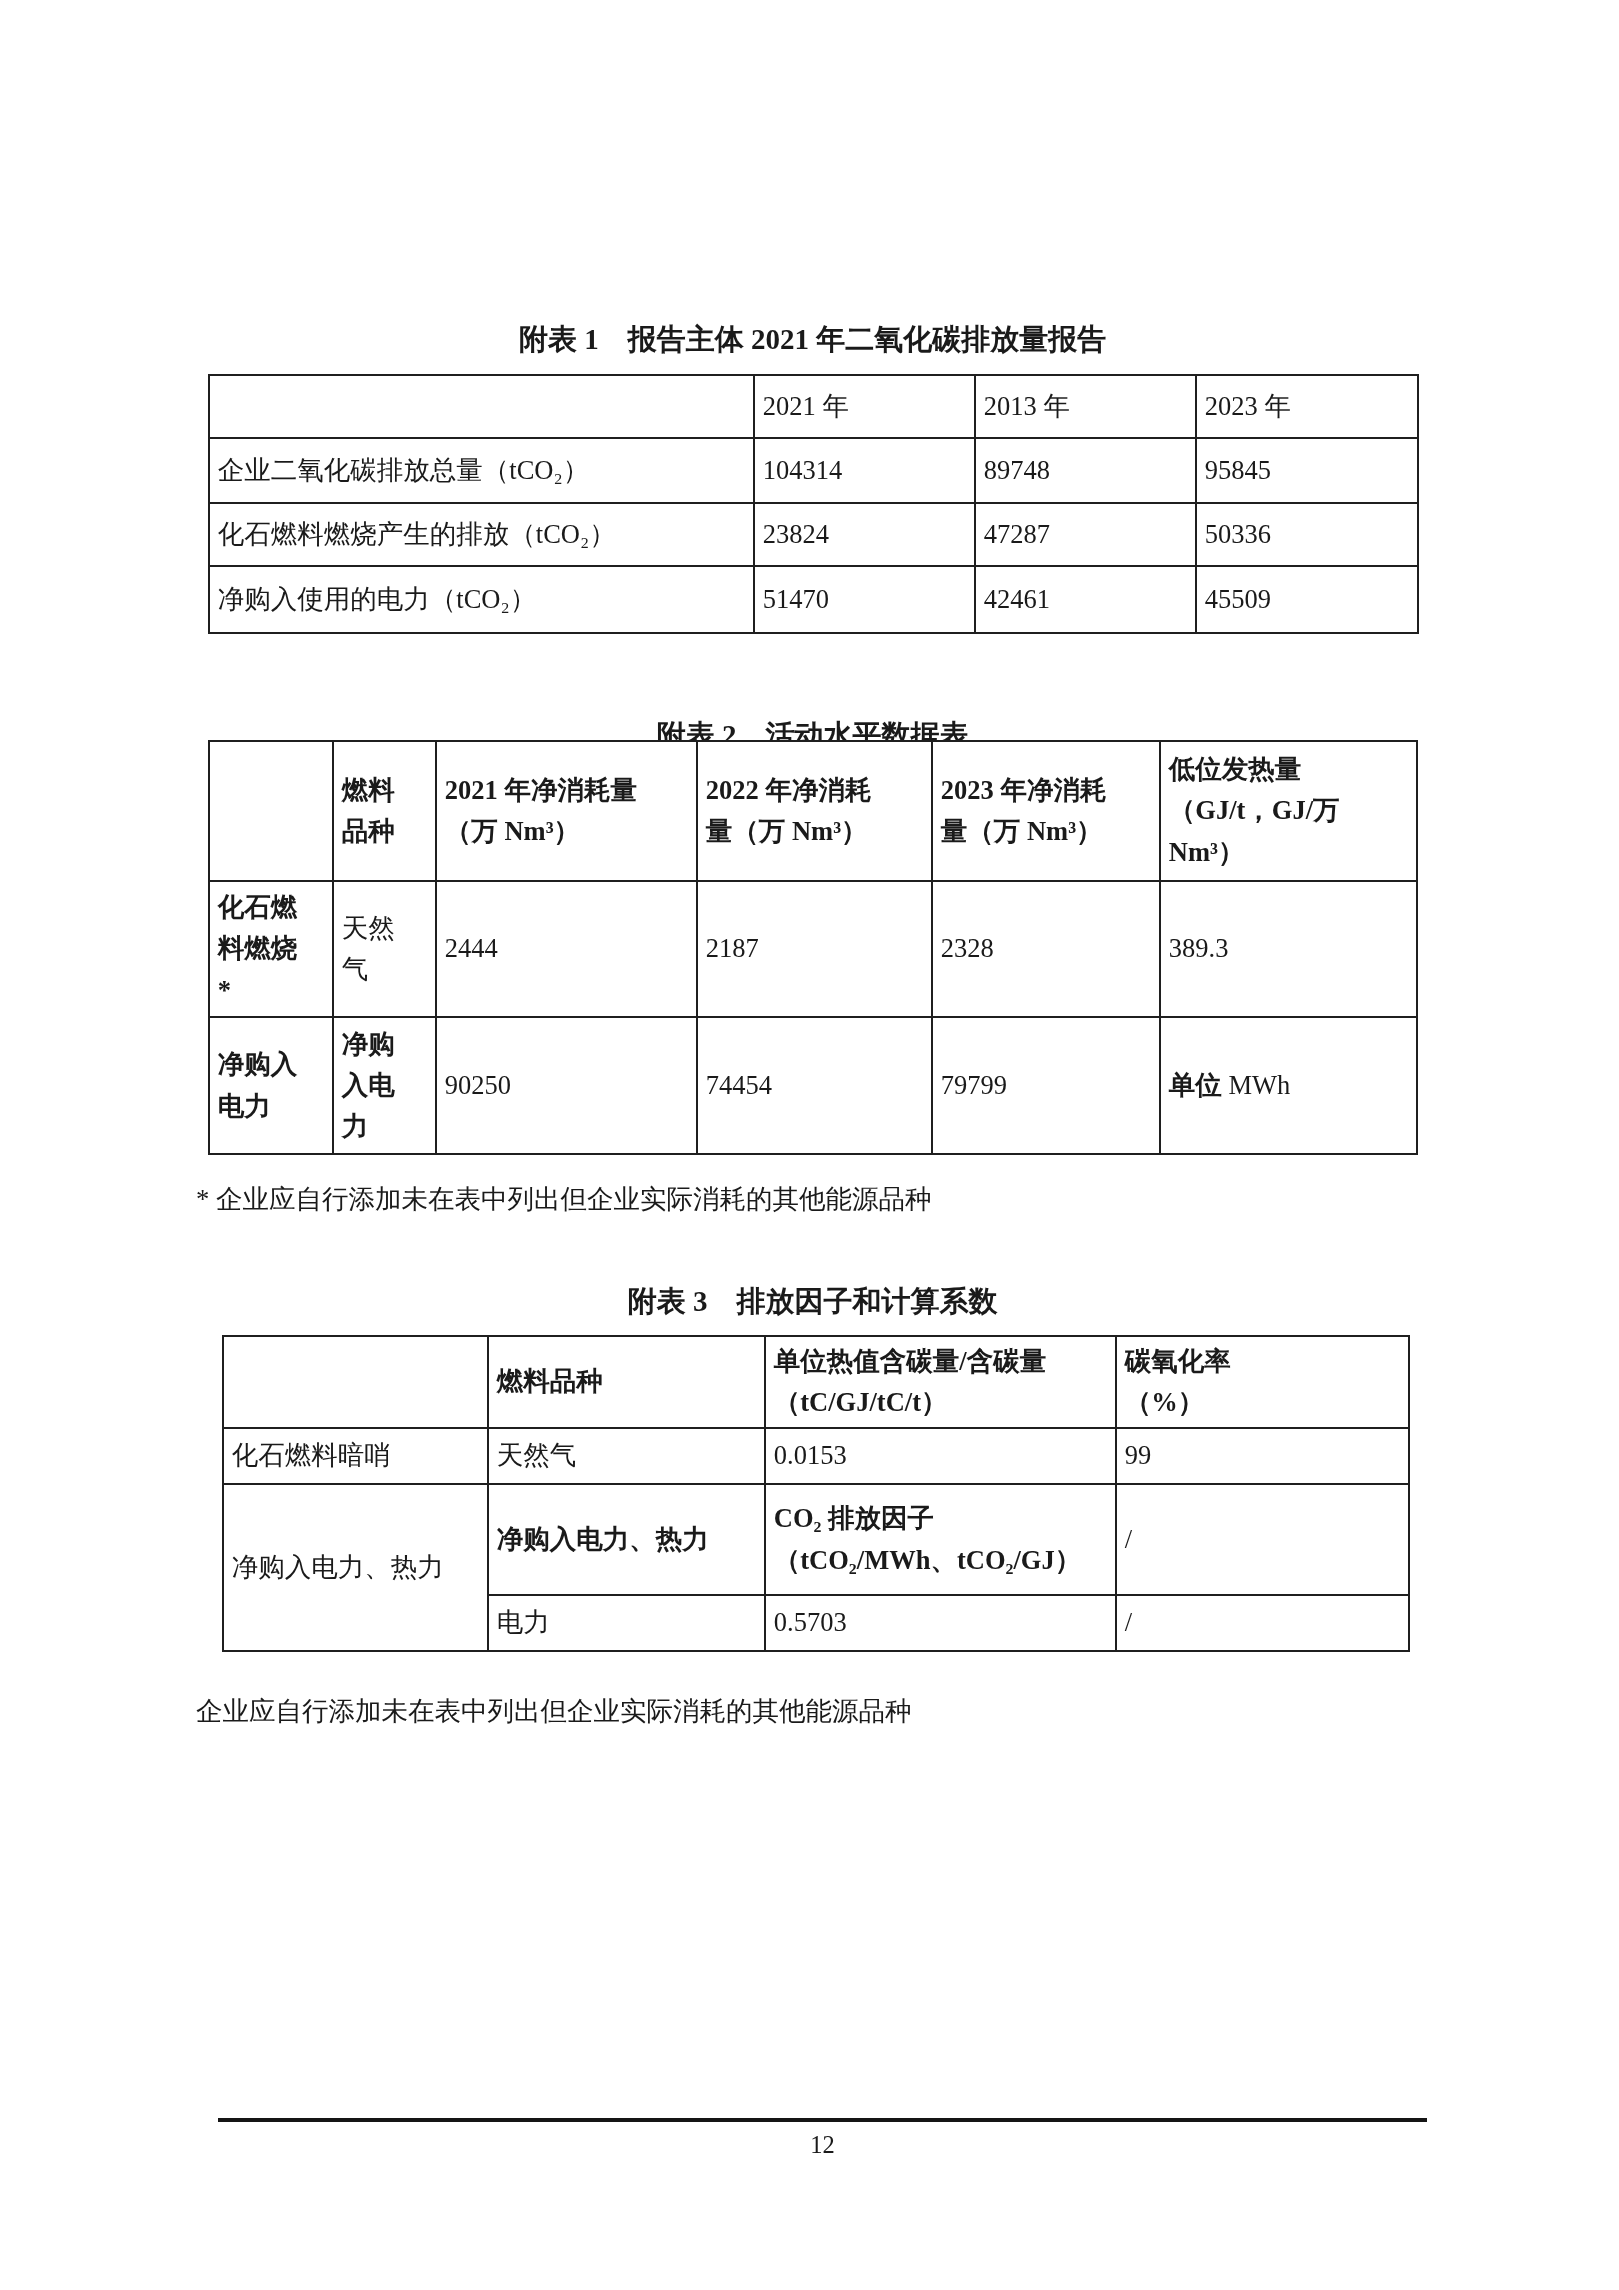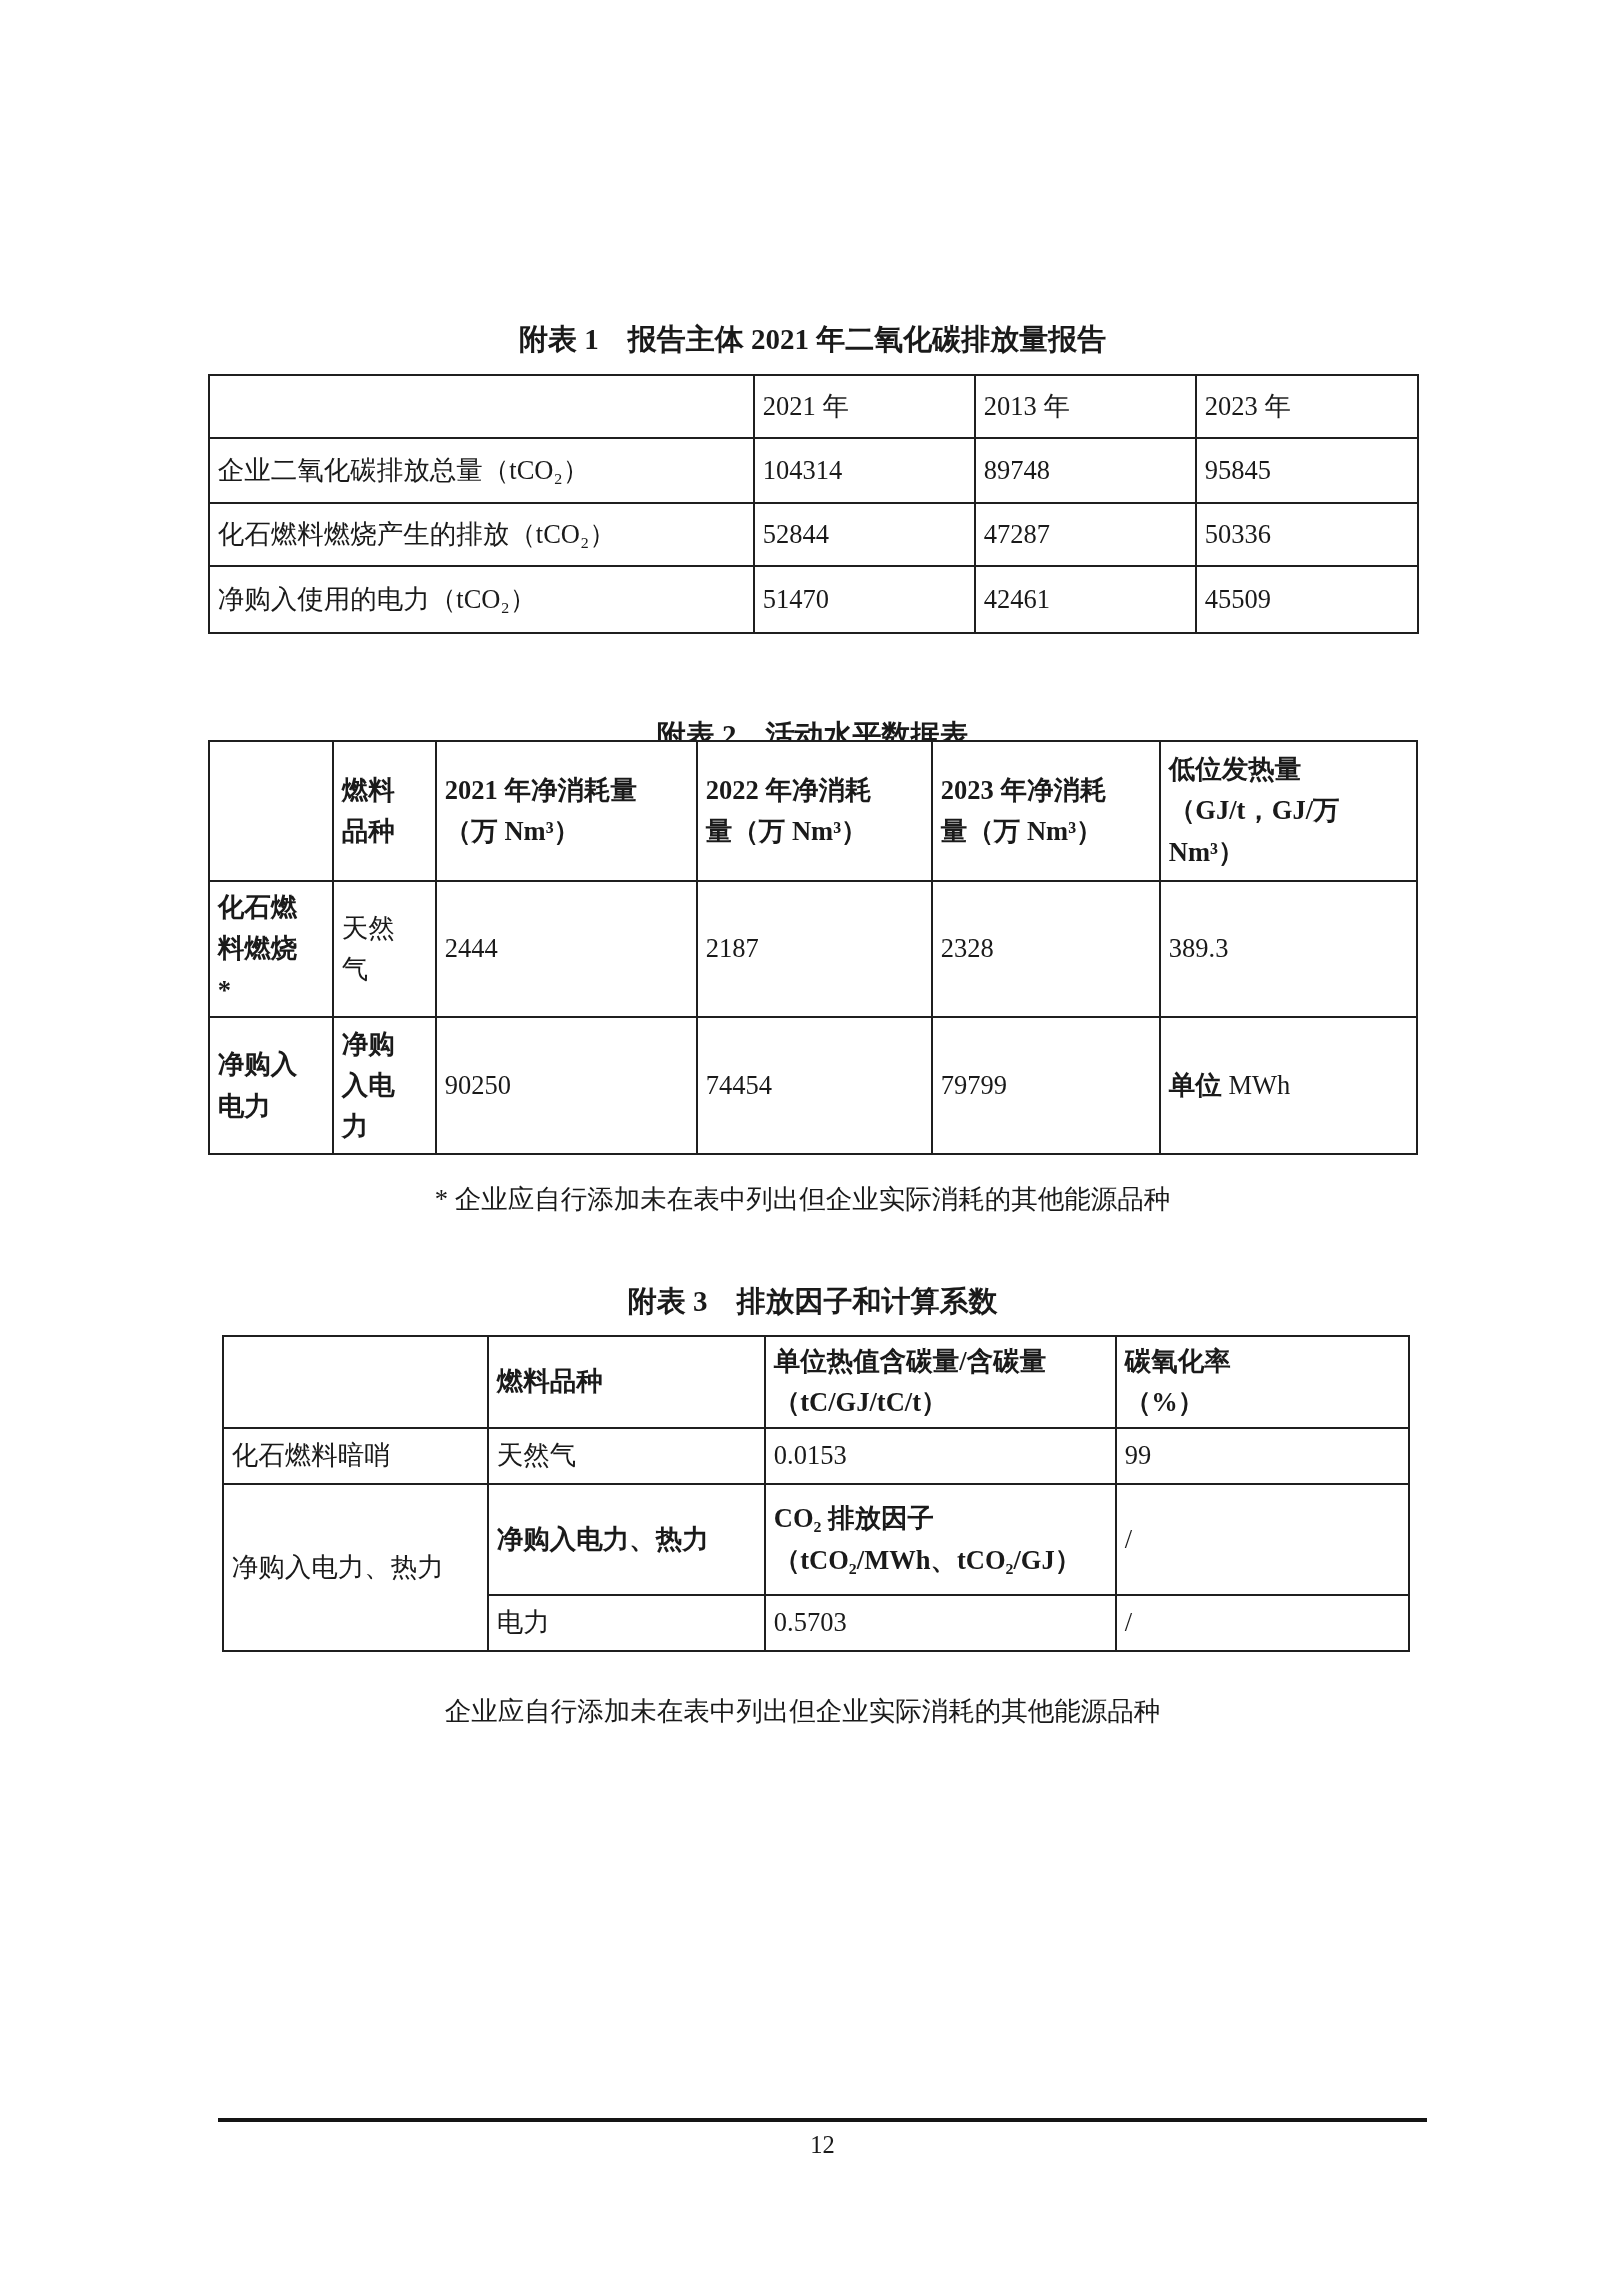--- a/index.html
+++ b/index.html
@@ -42,22 +42,22 @@
   .t2 td{border-left-width:1.6px;border-right-width:1.6px;}
   .t2 tr.hrow td{border-bottom-width:2.9px;font-weight:bold;}
   .t2 tr.r1 td{border-bottom-width:2.9px;}
   .t2 tr.r2 td{border-bottom-width:2.9px;}
 
   
   .t3{left:222px;top:1335px;width:1186px;}
   .t3 tr.hrow td{border-bottom-width:2.9px;font-weight:bold;}
 
   .footnote{
-    position:absolute;left:185px;width:1235px;
-    font-size:26.5px;line-height:35px;text-align:center;
+    position:absolute;left:196px;width:1235px;
+    font-size:26.5px;line-height:35px;text-align:left;
     white-space:pre-line;
   }
   .fn1{top:1182px;}
   .fn2{top:1694px;}
 
   .footer-rule{
     position:absolute;left:218px;top:2118px;width:1209px;height:3.9px;
     background:#151515;
   }
   .page-number{
@@ -87,21 +87,21 @@
       <td>2023 年</td>
     </tr>
     <tr style="height:65px">
       <td>企业二氧化碳排放总量（tCO₂）</td>
       <td>104314</td>
       <td>89748</td>
       <td>95845</td>
     </tr>
     <tr style="height:63px">
       <td>化石燃料燃烧产生的排放（tCO₂）</td>
-      <td>52844</td>
+      <td>23824</td>
       <td>47287</td>
       <td>50336</td>
     </tr>
     <tr style="height:67px">
       <td>净购入使用的电力（tCO₂）</td>
       <td>51470</td>
       <td>42461</td>
       <td>45509</td>
     </tr>
   </tbody>

